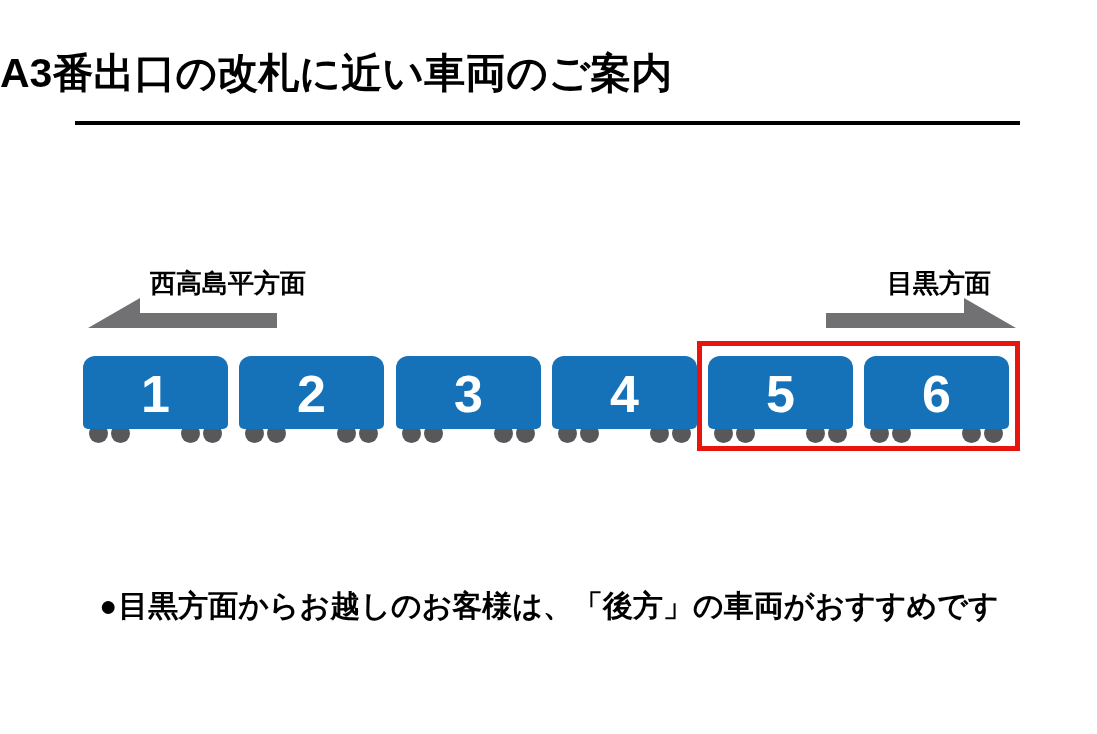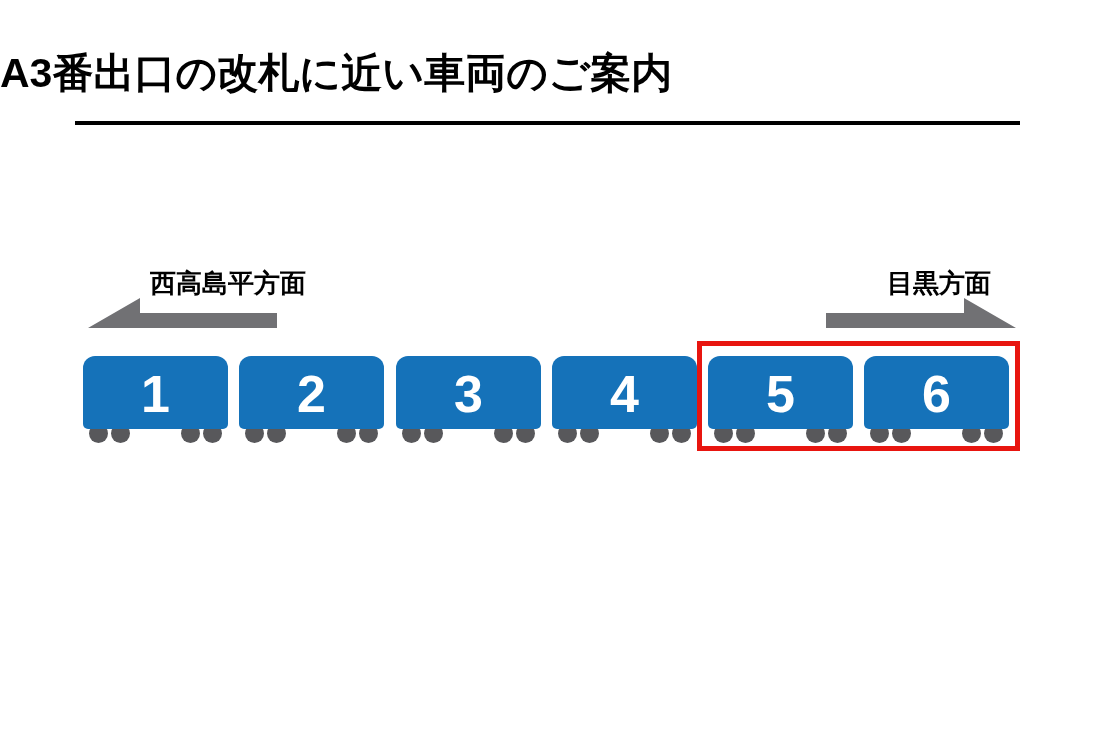--- a/index.html
+++ b/index.html
@@ -141,15 +141,16 @@
       <div class="wheel w4"></div>
       <div class="car-body">
         <span class="car-number">6</span>
       </div>
     </div>
   </div>
 
   <div class="highlight-box"></div>
 
   <div class="notes">
+    <span class="note-line"><span class="note-marker">●</span><span>目黒方面からお越しのお客様は、「後方」の車両がおすすめです</span></span>
   </div>
 
 </div>
 
 </body></html>

